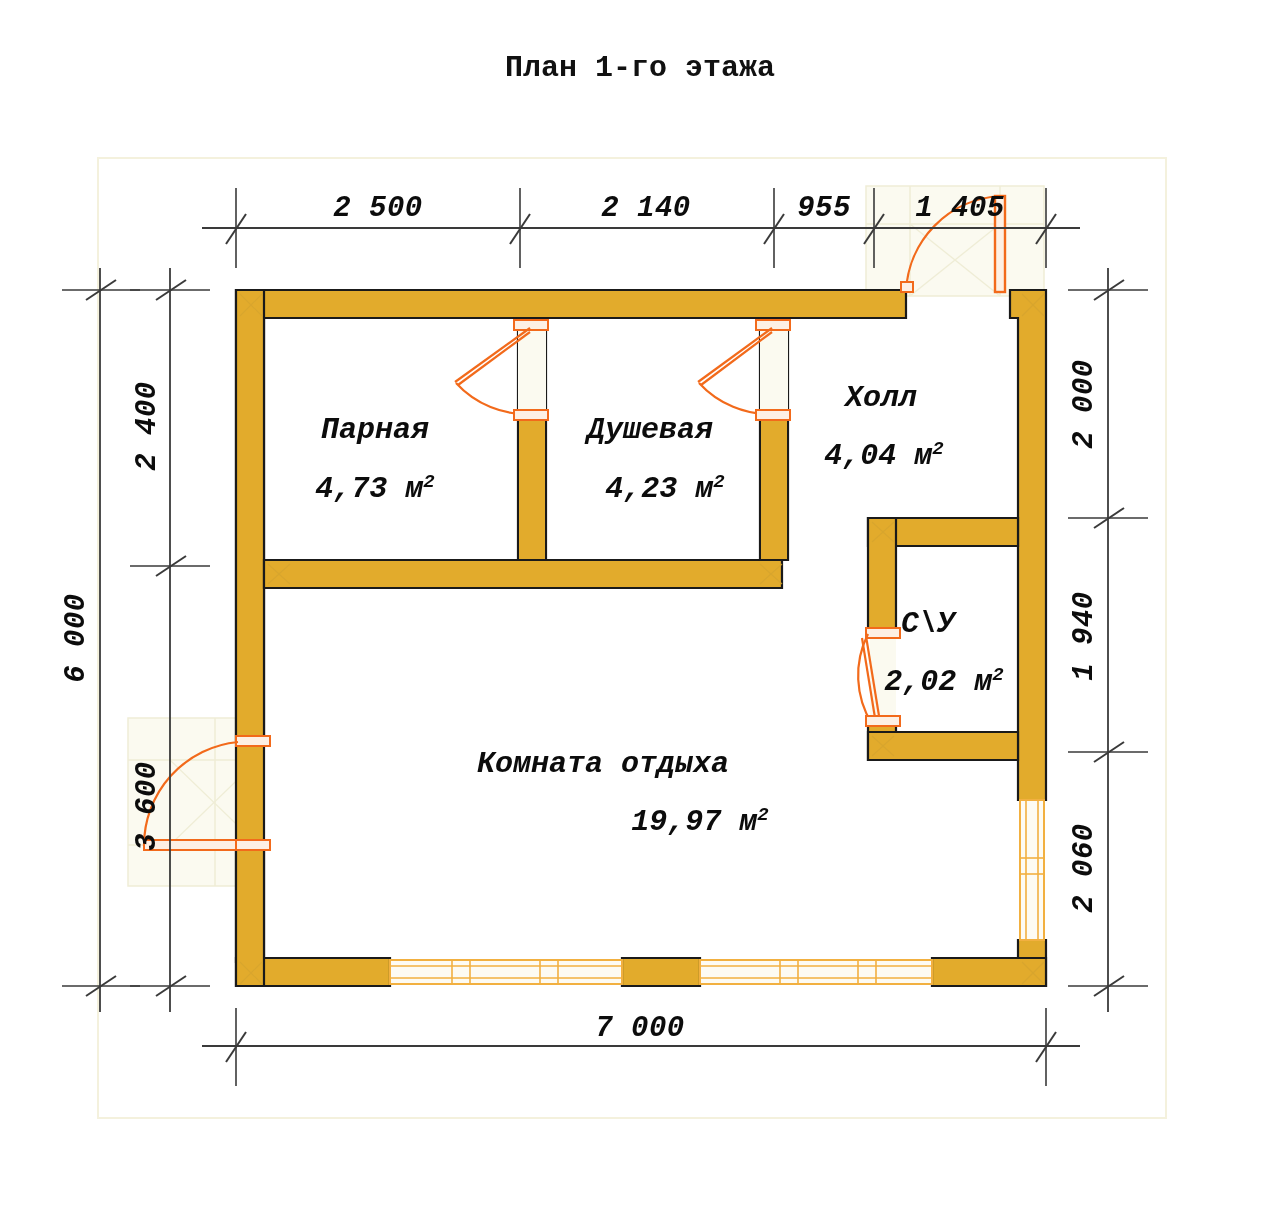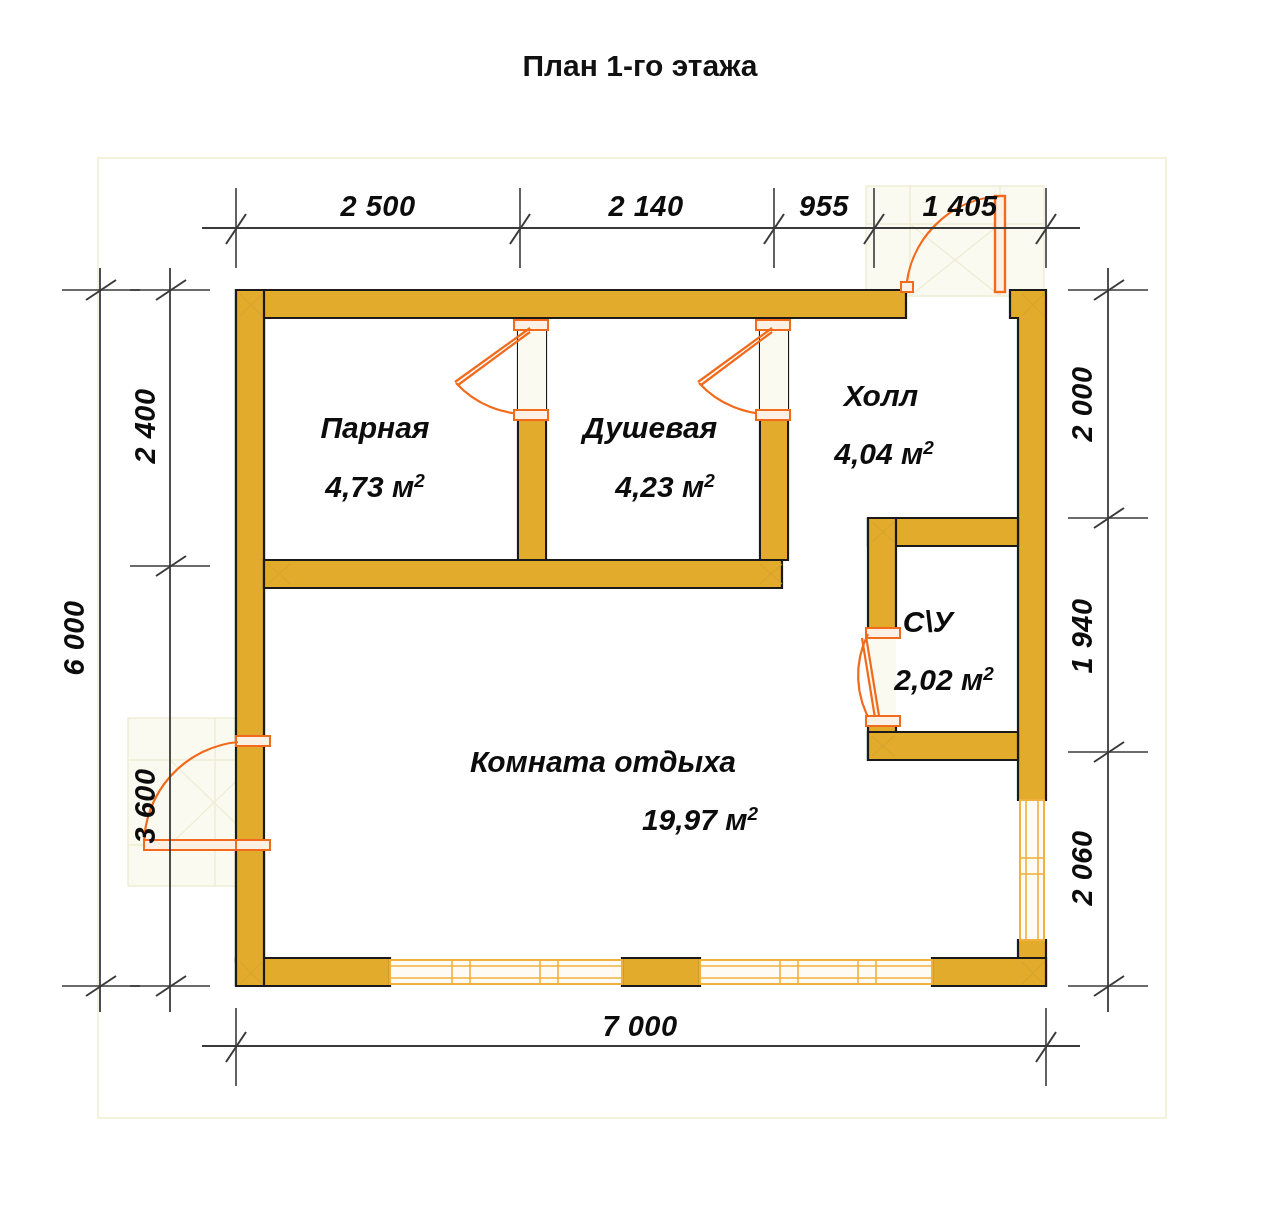--- a/index.html
+++ b/index.html
@@ -11,20 +11,21 @@
     width: 1280px;
     height: 1222px;
     font-family: "Liberation Sans", sans-serif;
     overflow: hidden;
     position: relative;
   }
   #plan-root {
     position: relative;
     width: 1280px;
     height: 1222px;
+    font-family: Liberation Mono, monospace;
   }
   #plan-svg {
     position: absolute;
     left: 0;
     top: 0;
     width: 1280px;
     height: 1222px;
   }
   .txt-title {
     font-size: 30px;

